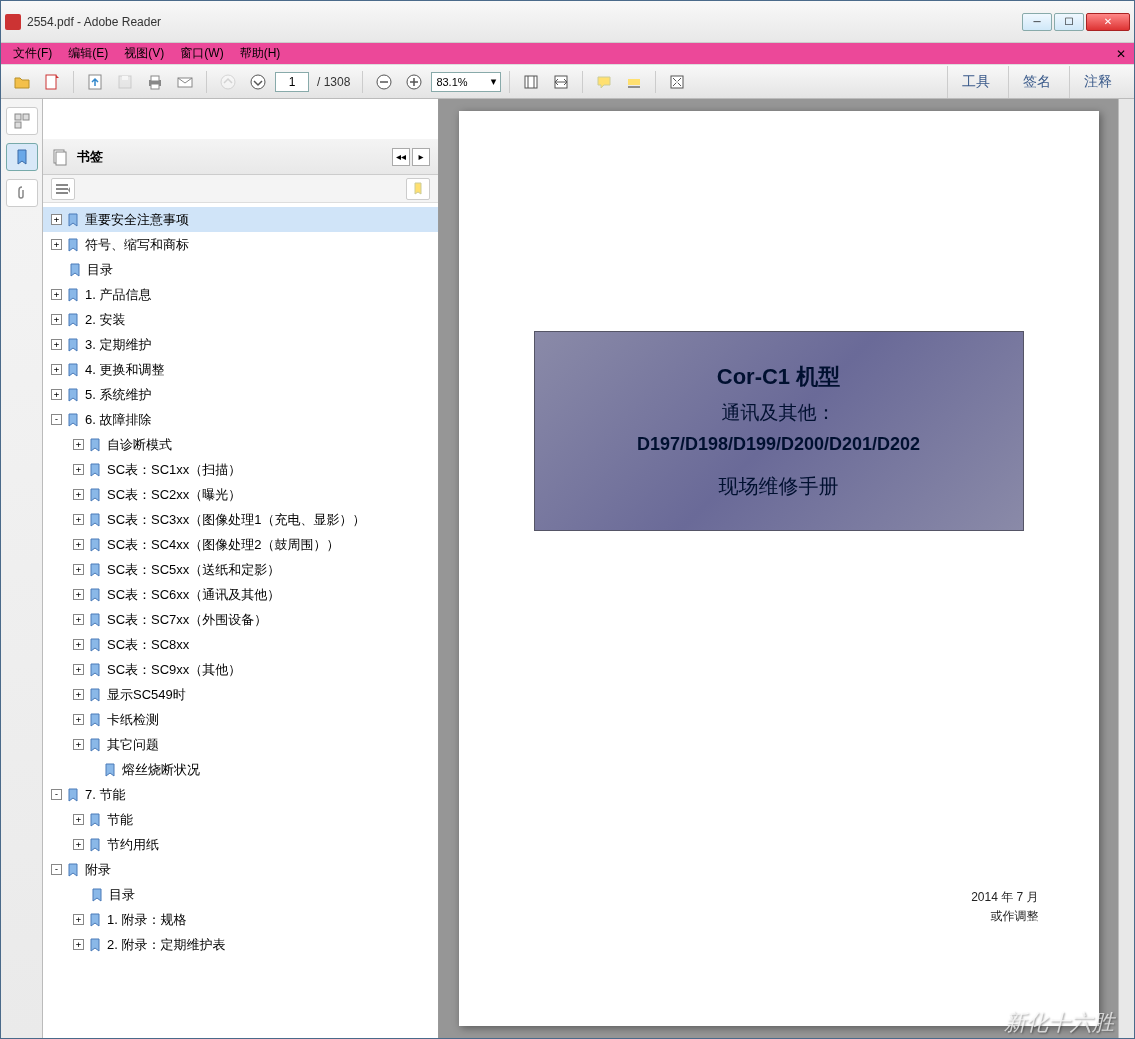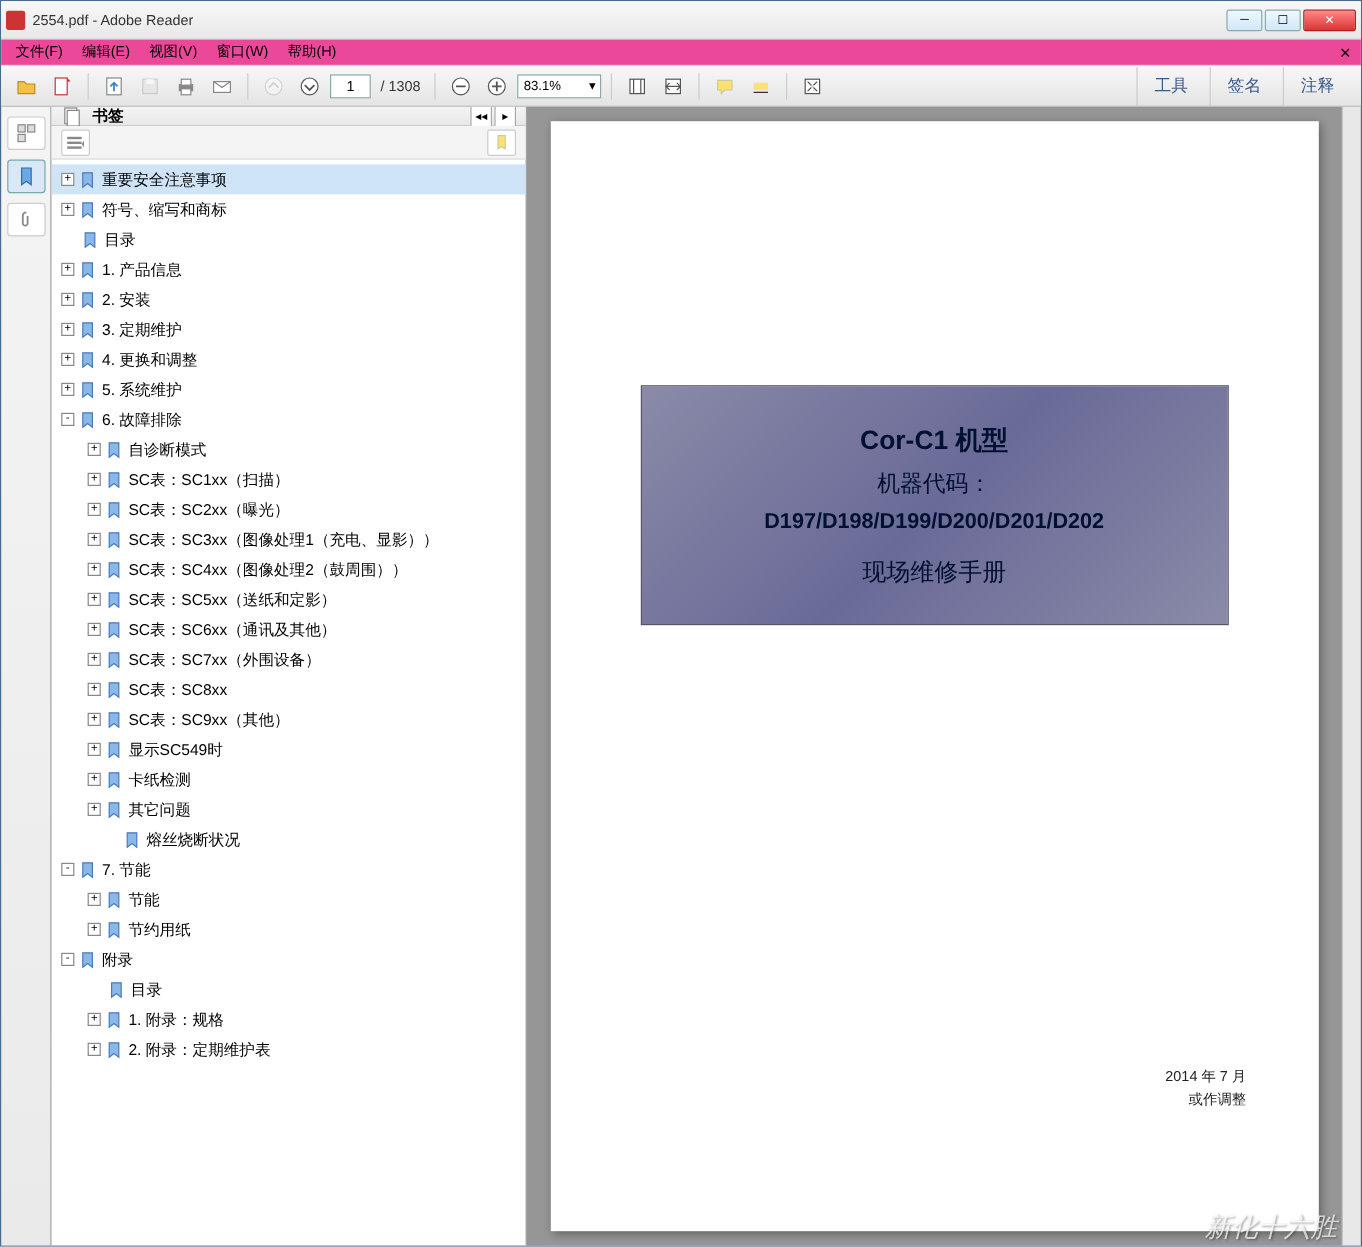--- a/index.html
+++ b/index.html
@@ -1,20 +1,20 @@
 <!DOCTYPE html>
 <html><head>
 <meta charset="utf-8">
 <style>
 * { box-sizing: border-box; margin: 0; padding: 0; }
 body { font-family: "Microsoft YaHei", "SimSun", Arial, sans-serif; font-size: 12px; background: #fff; overflow: hidden; width: 1135px; height: 1039px; }
 
 .window { width: 1135px; height: 1039px; border: 1px solid #4a6a8a; display: flex; flex-direction: column; background: #fff; }
 
-.titlebar { height: 32px; background: linear-gradient(#f8f8f8,#e8e8e8); display: flex; align-items: center; padding: 0 4px; border-bottom: 1px solid #ccc; }
+.titlebar { height: 42px; background: linear-gradient(#f8f8f8,#e8e8e8); display: flex; align-items: center; padding: 0 4px; border-bottom: 1px solid #ccc; }
 .titlebar .icon-pdf { width: 16px; height: 16px; background: #c33; margin-right: 6px; border-radius: 2px; }
 .titlebar .title { flex: 1; color: #333; font-size: 12px; }
 .winbtns { display: flex; gap: 2px; }
 .winbtn { width: 30px; height: 18px; border: 1px solid #8aa; border-radius: 2px; display: flex; align-items: center; justify-content: center; font-size: 10px; background: linear-gradient(#f0f8ff,#d0e8f8); cursor: pointer; }
 .winbtn.close { background: linear-gradient(#f88,#d33); color: #fff; border-color: #a22; width: 44px; }
 
 .menubar { height: 22px; background: #ec4899; display: flex; align-items: center; padding: 0 4px; border-bottom: 1px solid #ddd; position: relative; }
 .menuitem { padding: 2px 8px; cursor: pointer; font-size: 12px; }
 .menubar .xclose { position: absolute; right: 8px; font-size: 12px; cursor: pointer; }
 
@@ -28,21 +28,21 @@
 .toolbar .spacer { flex: 1; }
 .bigbtn { padding: 4px 14px; font-size: 14px; color: #3a5a8a; cursor: pointer; border-left: 1px solid #ccc; height: 32px; display: flex; align-items: center; }
 
 .content { flex: 1; display: flex; overflow: hidden; background: #969696; }
 
 .leftstrip { width: 42px; background: linear-gradient(#f4f4f4,#eaeaea); border-right: 1px solid #bbb; display: flex; flex-direction: column; align-items: center; padding-top: 8px; gap: 8px; }
 .stripbtn { width: 32px; height: 28px; border: 1px solid #ccc; border-radius: 3px; background: #fff; display: flex; align-items: center; justify-content: center; cursor: pointer; }
 .stripbtn.active { background: #d8e8f8; border-color: #7aa; }
 
 .bookmarks { width: 396px; background: #fff; border-right: 1px solid #999; display: flex; flex-direction: column; }
-.bmheader { height: 16px; background: linear-gradient(#f4f4f4,#e8e8e8); border-bottom: 1px solid #ccc; display: flex; align-items: center; padding: 0 8px; }
+.bmheader { height: 36px; background: linear-gradient(#f4f4f4,#e8e8e8); border-bottom: 1px solid #ccc; display: flex; align-items: center; padding: 0 8px; margin-top: 40px; }
 .bmheader .pagesicon { width: 18px; height: 18px; margin-right: 8px; }
 .bmheader .label { flex: 1; font-weight: bold; font-size: 13px; }
 .bmheader .navbtn { width: 18px; height: 18px; border: 1px solid #aaa; background: #fff; display: flex; align-items: center; justify-content: center; font-size: 10px; cursor: pointer; margin-left: 2px; }
 .bmtools { height: 28px; background: #f4f4f4; border-bottom: 1px solid #ddd; display: flex; align-items: center; padding: 0 8px; gap: 6px; }
 .bmtoolbtn { width: 24px; height: 22px; border: 1px solid #ccc; background: #fff; border-radius: 2px; cursor: pointer; display: flex; align-items: center; justify-content: center; }
 .bmtree { flex: 1; overflow: auto; padding: 4px 0; font-size: 13px; }
 .treenode { display: flex; align-items: center; height: 25px; cursor: pointer; white-space: nowrap; }
 .expander { width: 11px; height: 11px; border: 1px solid #888; background: #fff; display: flex; align-items: center; justify-content: center; font-size: 9px; line-height: 1; margin-right: 4px; cursor: pointer; font-family: monospace; }
 .noexp { width: 13px; margin-right: 4px; }
 .bmicon { width: 14px; height: 14px; margin-right: 5px; flex-shrink: 0; }
@@ -455,21 +455,21 @@
             </svg>
             <span>2. 附录：定期维护表</span>
           </div>
         </div>
     </div>
 
     <div class="docarea">
       <div class="page">
         <div class="coverbox">
           <div class="l1"><b>Cor-C1</b><span> 机型</span></div>
-          <div class="l2">机器代码：</div>
+          <div class="l2">通讯及其他：</div>
           <div class="l3">D197/D198/D199/D200/D201/D202</div>
           <div class="l4">现场维修手册</div>
         </div>
         <div class="datebox">
           <div>2014 年 7 月</div>
           <div>或作调整</div>
         </div>
       </div>
       <div class="watermark">新化十六胜</div>
     </div>

